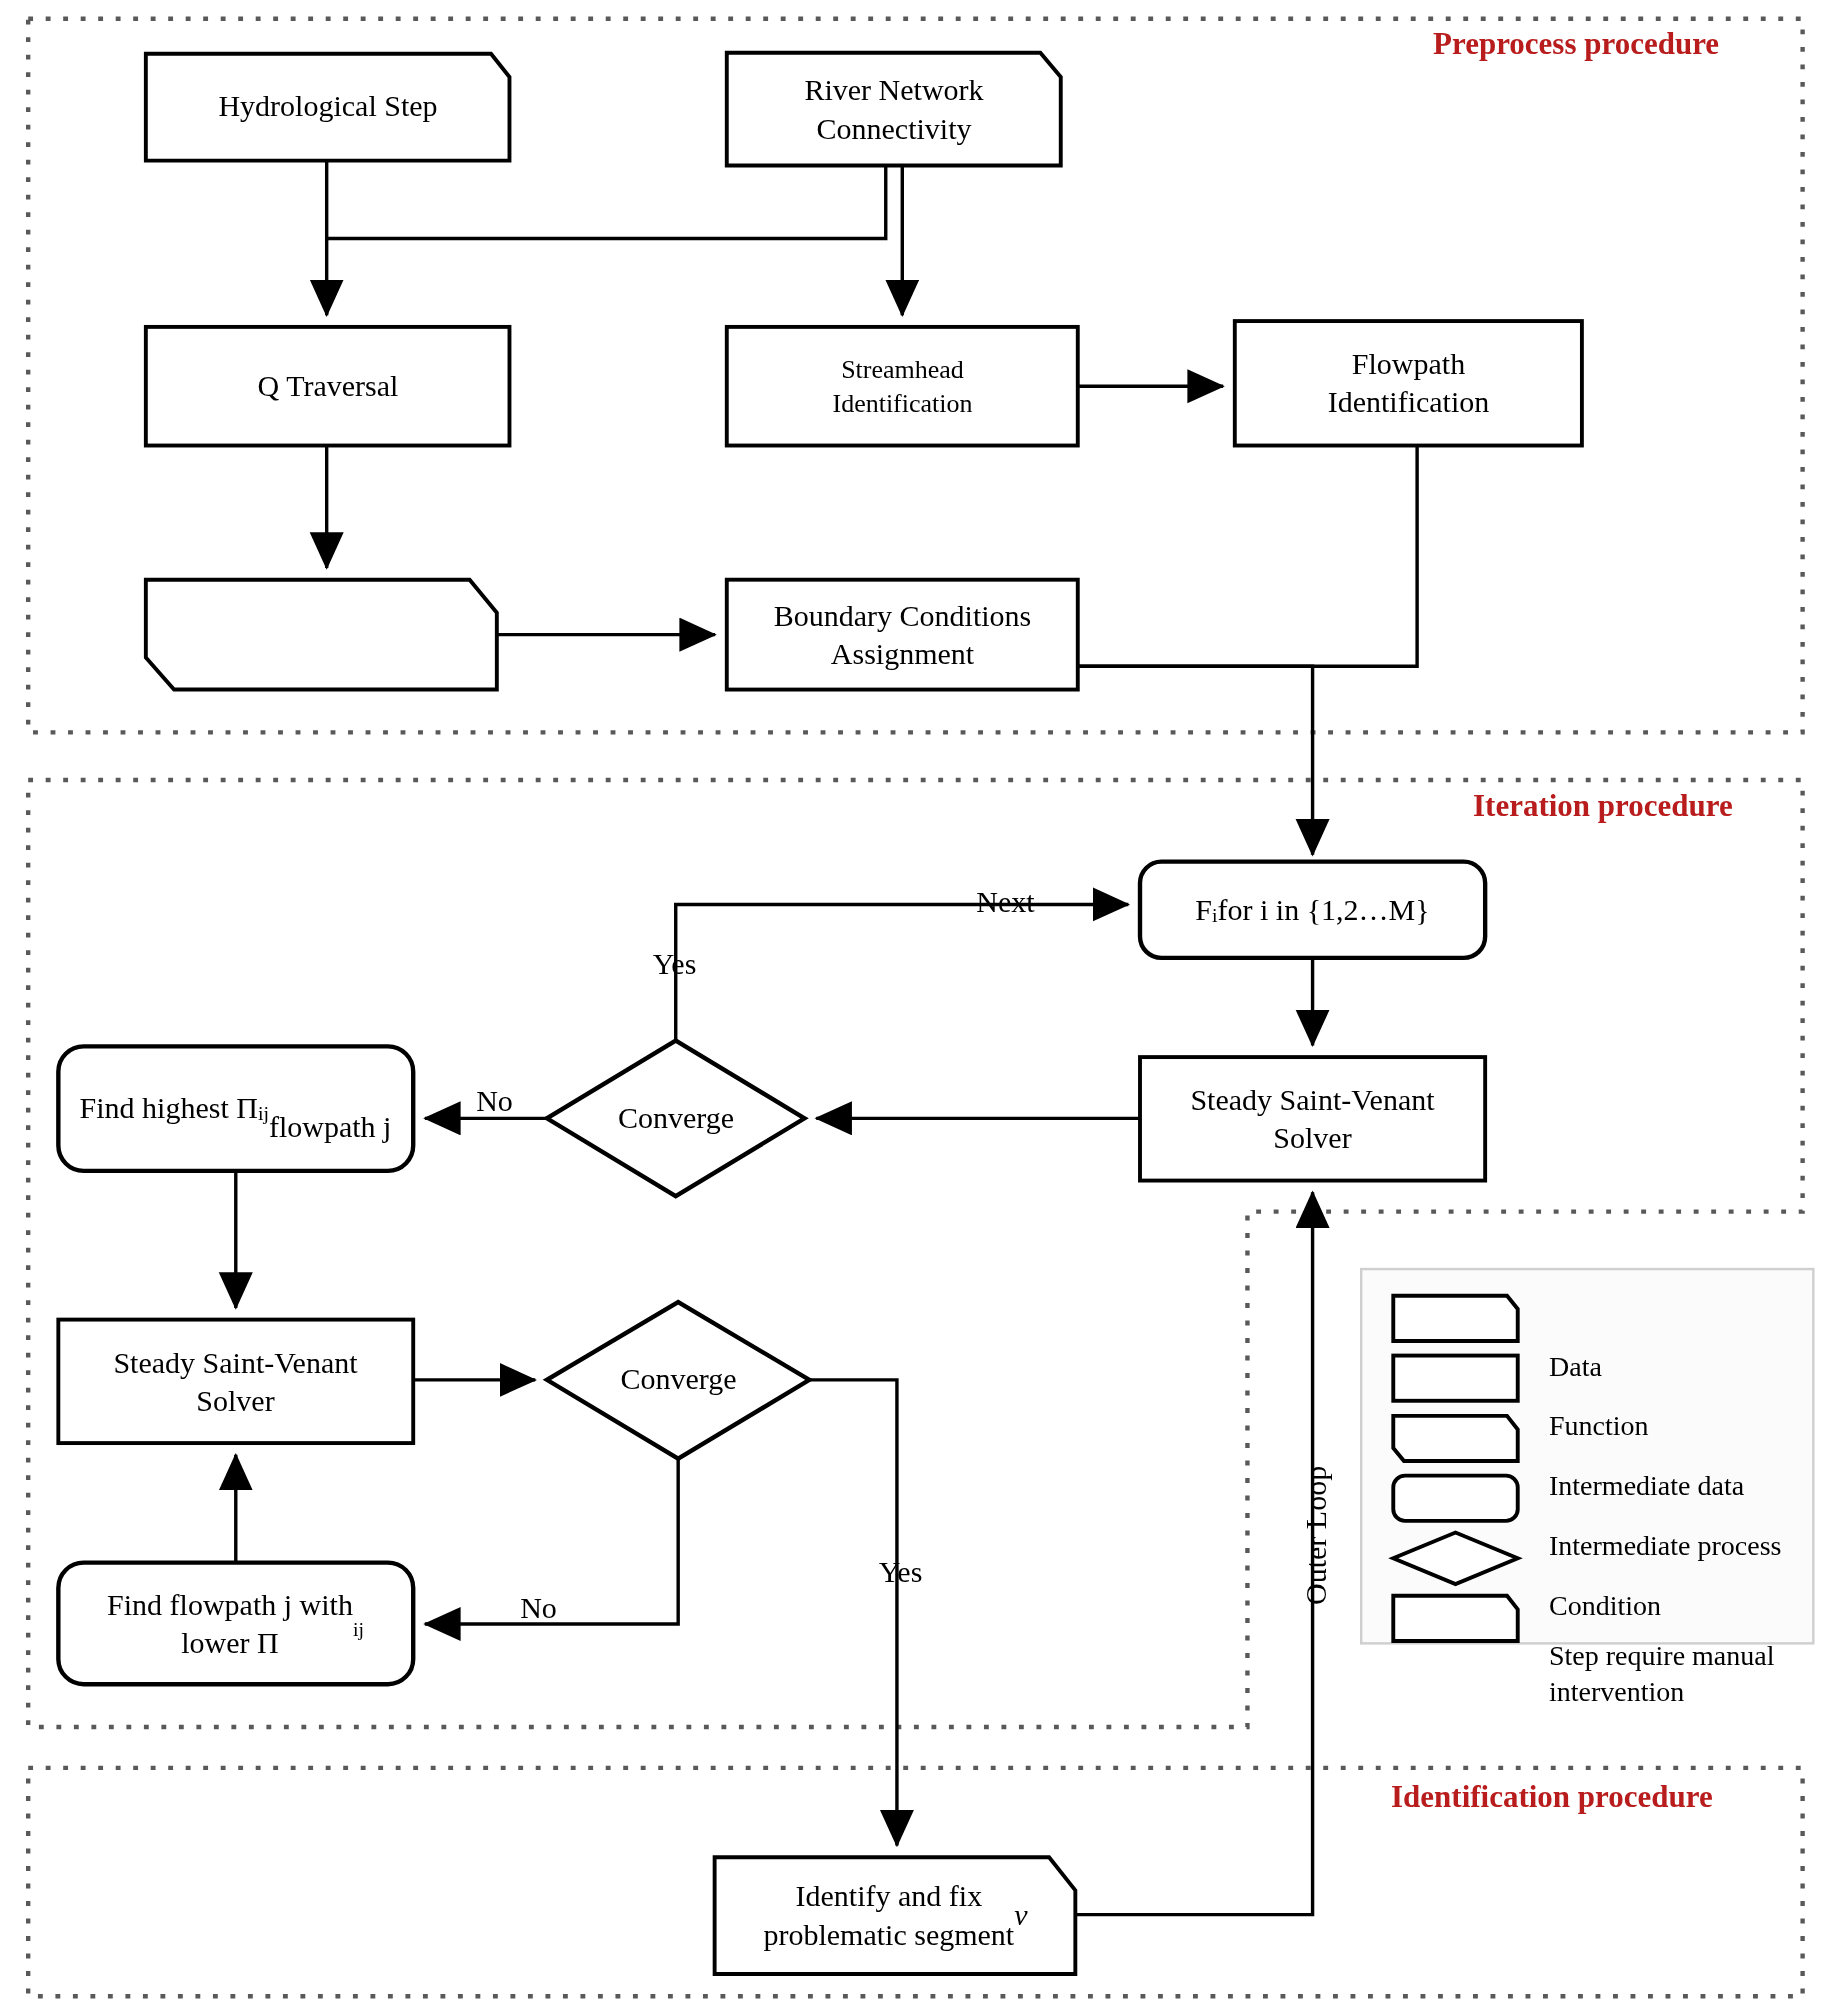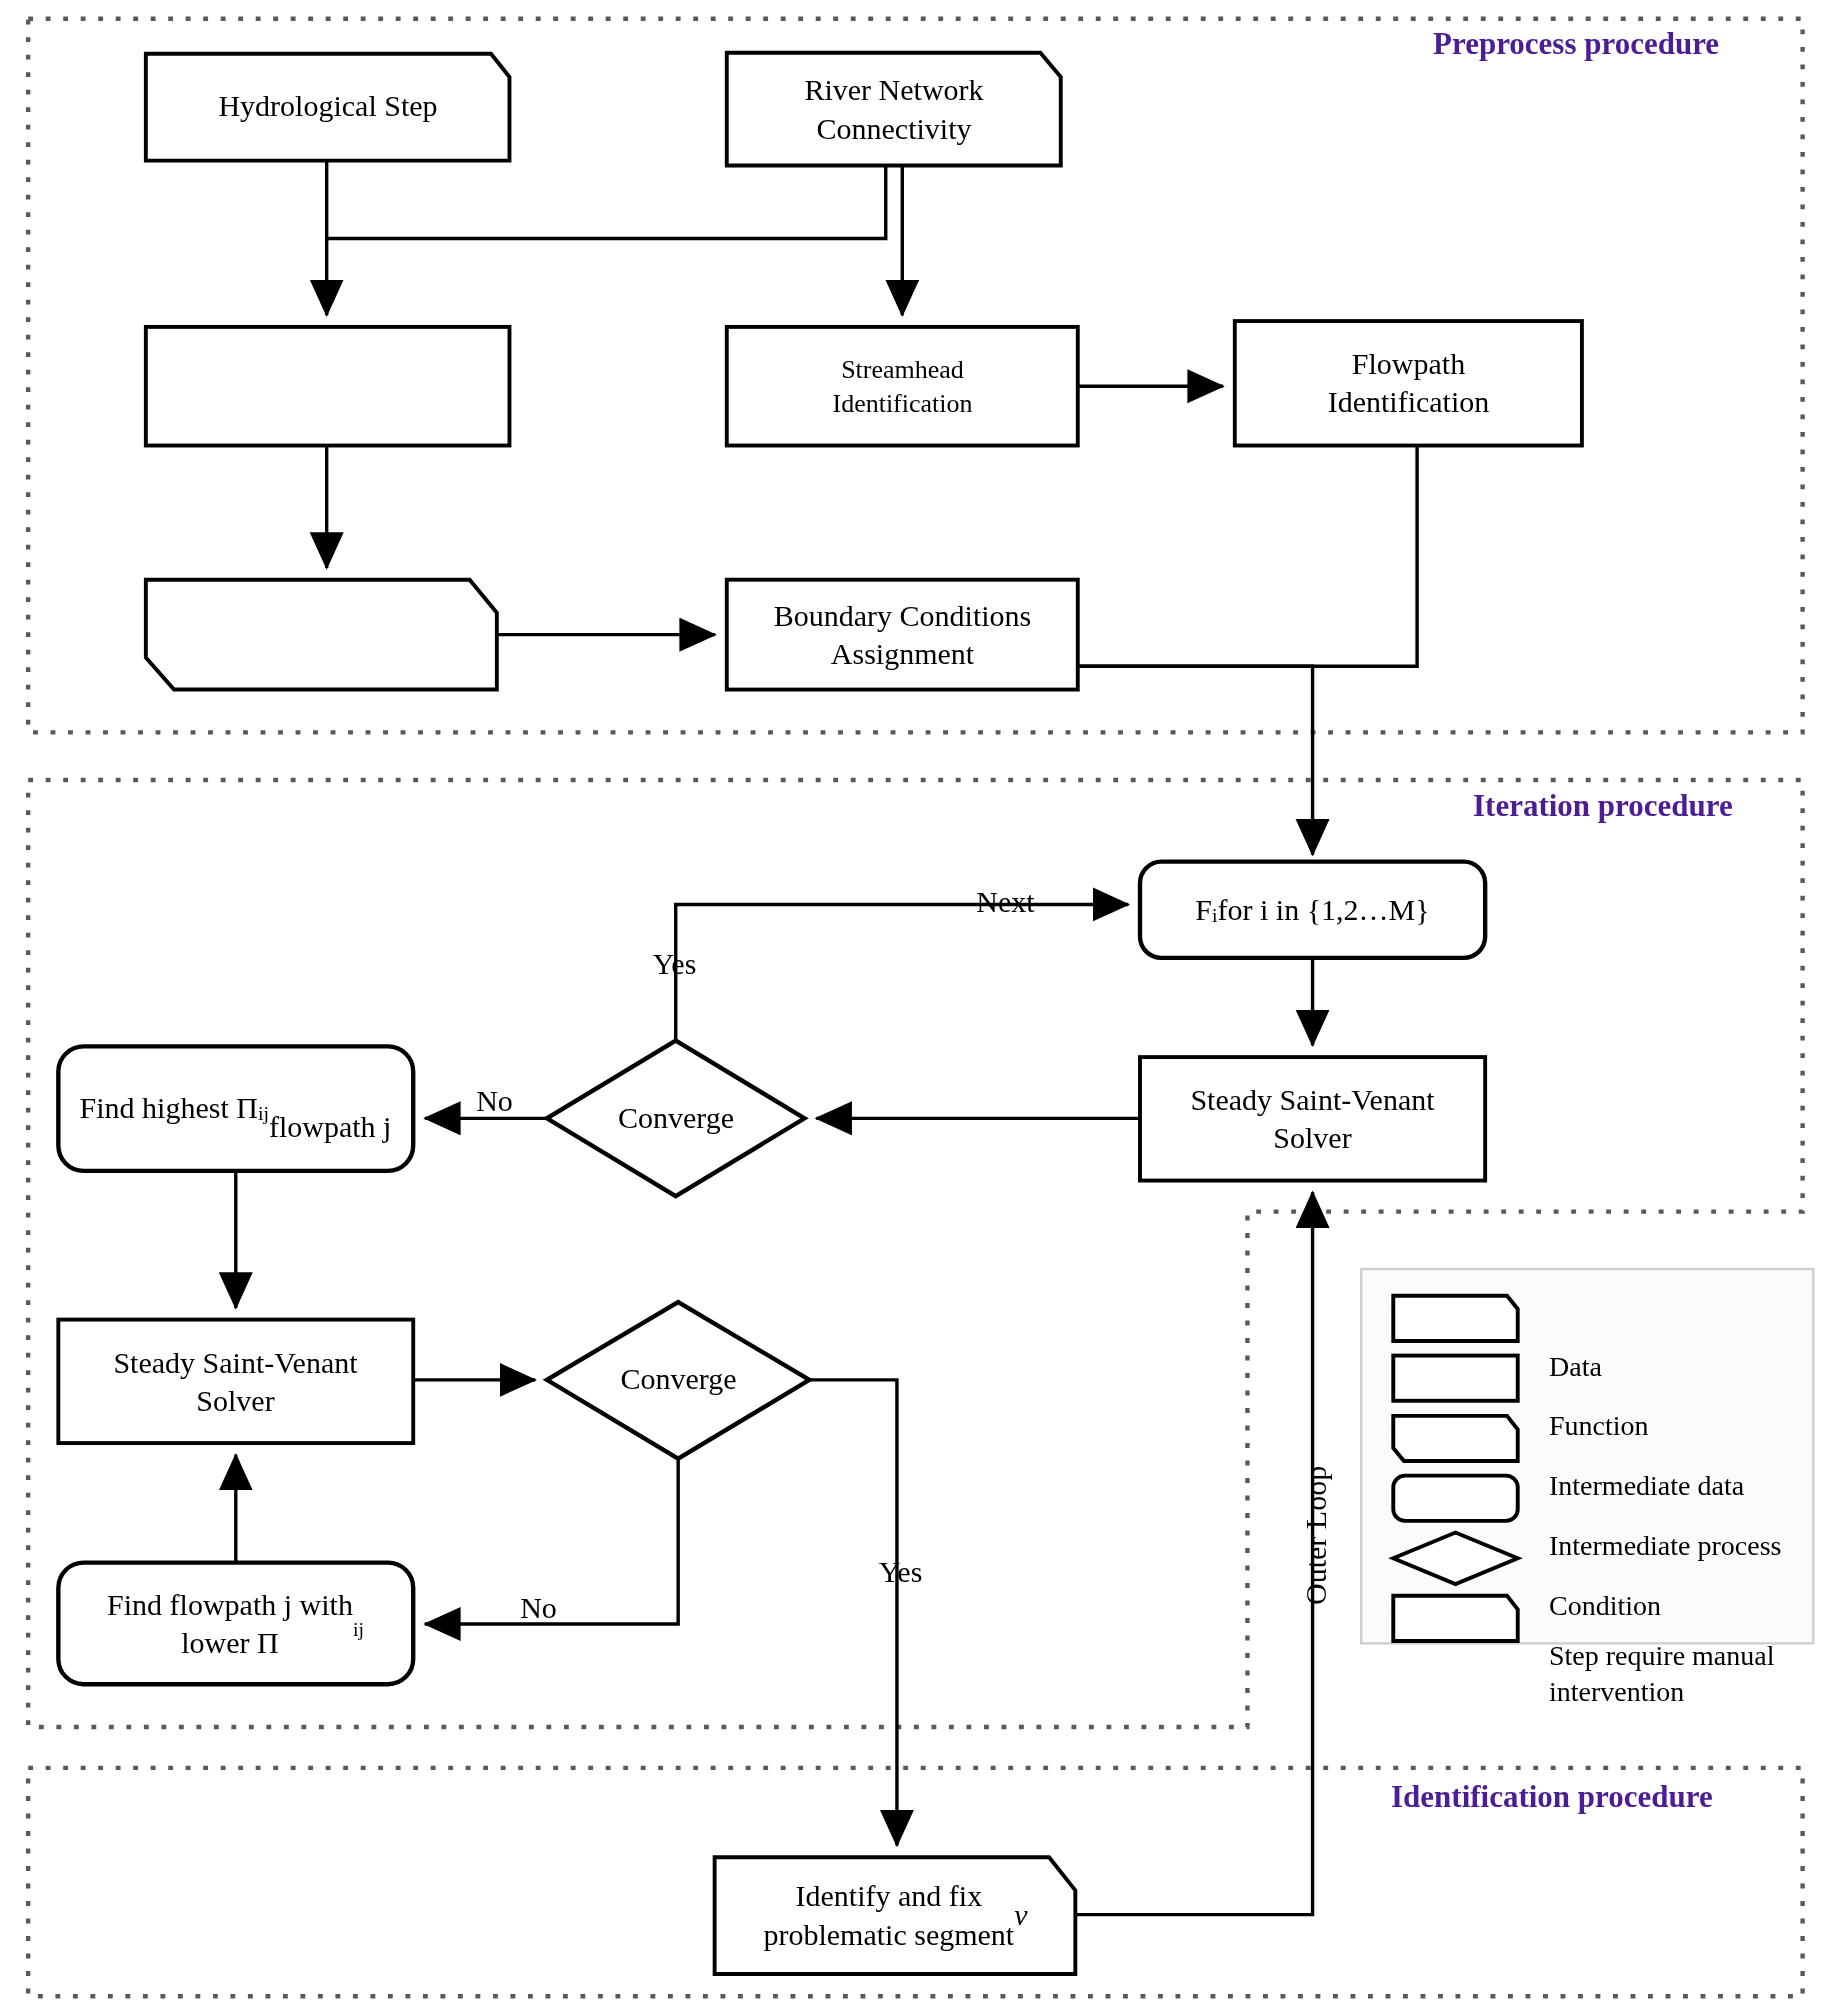--- a/index.html
+++ b/index.html
@@ -1,21 +1,21 @@
 <!DOCTYPE html>
 <html style="font-size:7.8px"><head>
 <meta charset="utf-8">
 <style>
   html,body{margin:0;padding:0;background:#fff;}
   body{font-family:"Liberation Serif", serif;}
   #stage{position:relative;width:1824px;height:2015px;background:#fff;overflow:hidden;}
   svg{position:absolute;top:0;left:0;width:1824px;height:2015px;}
   .lbl{position:absolute;font-family:"Liberation Serif", serif;color:#000;text-align:center;
        line-height:1.28;white-space:pre-line;display:flex;align-items:center;justify-content:center;}
-  .grouplbl{position:absolute;font-family:"Liberation Serif", serif;font-weight:bold;color:#4c1d95;white-space:nowrap;}
+  .grouplbl{position:absolute;font-family:"Liberation Serif", serif;font-weight:bold;color:#b91c1c;white-space:nowrap;}
   .legendlbl{position:absolute;font-family:"Liberation Serif", serif;color:#000;line-height:1.3;margin-top:48px;}
   .vert{position:absolute;font-family:"Liberation Serif", serif;color:#000;white-space:nowrap;
         transform-origin:0 0;transform:rotate(-90deg);}
   .edgelbl{position:absolute;font-family:"Liberation Serif", serif;color:#000;white-space:nowrap;text-align:center;}
   sub{font-size:0.66em;vertical-align:baseline;position:relative;top:0.28em;}
   .ital{font-style:italic;}
 </style>
 </head>
 <body>
 
@@ -124,20 +124,21 @@
 
   <div class="grouplbl" style="left:1433px;top:26px;font-size:31px;">Preprocess procedure</div>
   <div class="grouplbl" style="left:1473px;top:788px;font-size:31px;">Iteration procedure</div>
   <div class="grouplbl" style="left:1391px;top:1779px;font-size:31px;">Identification procedure</div>
 
   <div class="lbl" style="left:146px;top:53px;width:364px;height:107px;font-size:30px;">Hydrological Step</div>
 
   <div class="lbl" style="left:727px;top:53px;width:334px;height:113px;font-size:30px;">River Network
 Connectivity</div>
 
+  <div class="lbl" style="left:146px;top:327px;width:364px;height:119px;font-size:30px;">Q Traversal</div>
 
   <div class="lbl" style="left:727px;top:327px;width:351px;height:119px;font-size:26px;">Streamhead
 Identification</div>
 
   <div class="lbl" style="left:1235px;top:321px;width:347px;height:124px;font-size:30px;">Flowpath
 Identification</div>
 
 
   <div class="lbl" style="left:727px;top:580px;width:351px;height:110px;font-size:30px;">Boundary Conditions
 Assignment</div>

